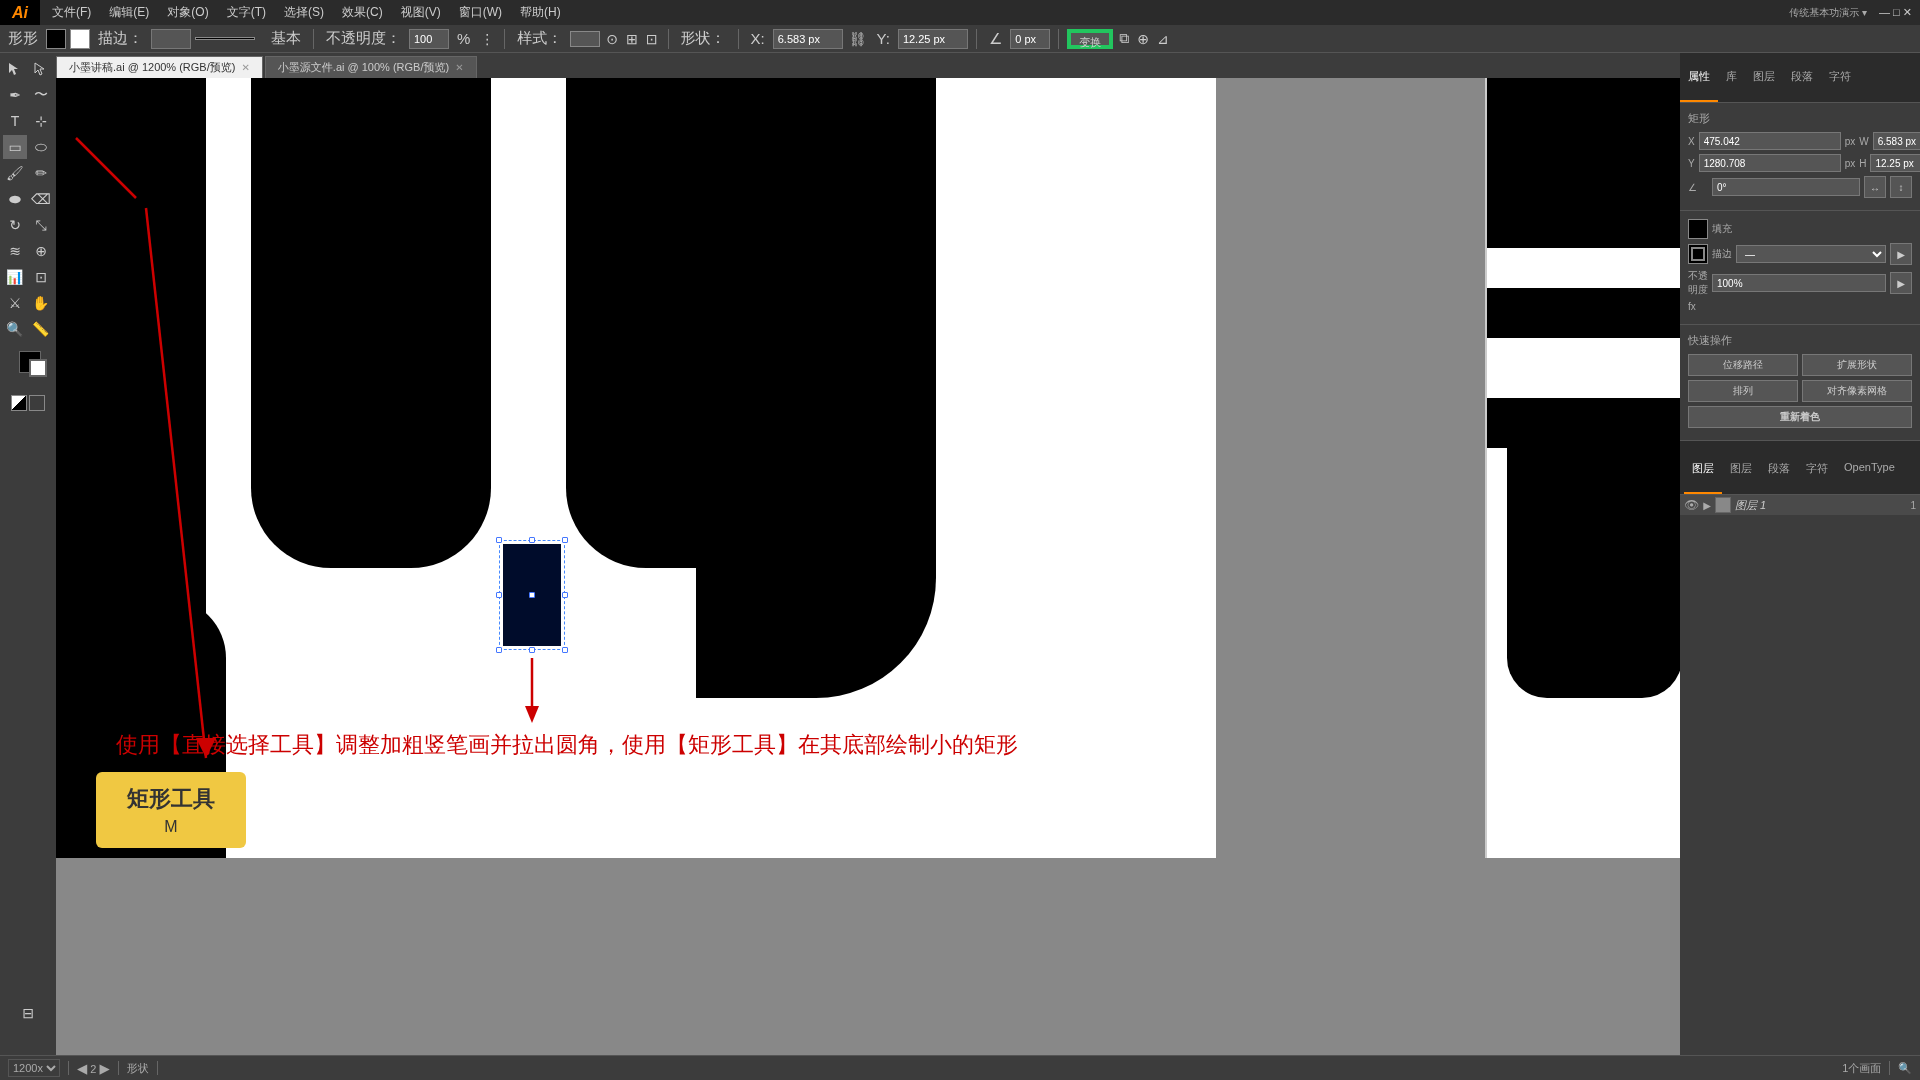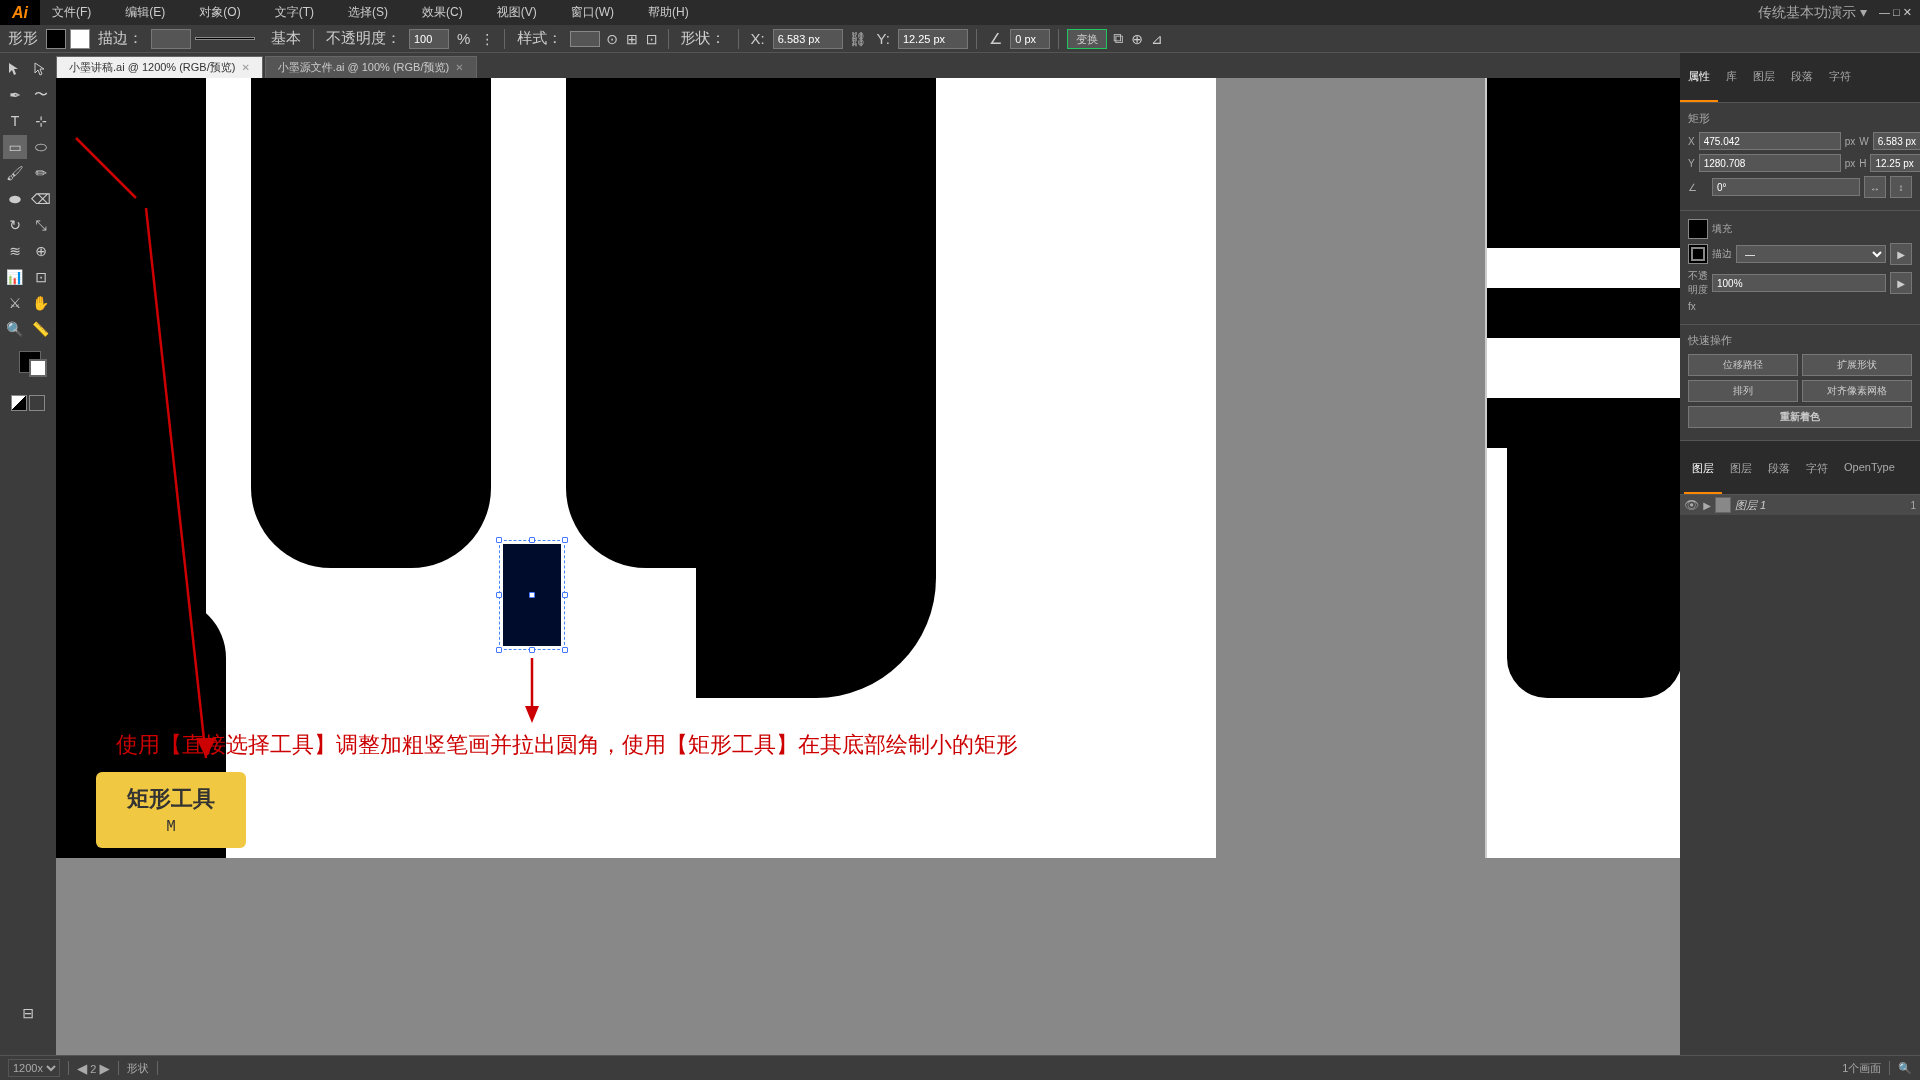--- a/index.html
+++ b/index.html
@@ -8,21 +8,21 @@
     
     #menu-bar {
       position: absolute; top: 0; left: 0; width: 1920px; height: 25px;
       background: #2b2b2b; display: flex; align-items: center;
       color: #ccc; font-size: 12px; z-index: 100;
     }
     .app-logo {
       width: 40px; height: 25px; background: #000; display: flex; align-items: center; justify-content: center;
       color: #ff8800; font-size: 16px; font-weight: bold; font-style: italic;
     }
-    .menu-items { display: flex; gap: 18px; padding-left: 4px; text-align: center; }
+    .menu-items { display: flex; gap: 2px; padding-left: 4px; text-align: center; }
     .menu-item { padding: 2px 8px; cursor: pointer; color: #ccc; font-size: 12px; }
 
     
     .top-right {
       position: absolute; top: 0; right: 0; display: flex; align-items: center;
       height: 25px; gap: 4px; padding-right: 8px; color: #ccc; font-size: 11px;
     }
 
     
     #toolbar {
@@ -36,21 +36,21 @@
     }
     .tool-swatch-white {
       width: 20px; height: 20px; background: #fff; border: 1px solid #888; cursor: pointer;
     }
     .toolbar-input {
       height: 20px; background: #555; border: 1px solid #777; color: #fff;
       font-size: 11px; padding: 0 4px; width: 60px;
     }
     .toolbar-separator { width: 1px; height: 20px; background: #666; margin: 0 4px; }
     .toolbar-btn {
-      padding: 2px 8px; background: #555; border: 1px solid #22c55e; color: #ccc;
+      padding: 2px 8px; background: #555; border: 4px solid #22c55e; color: #ccc;
       font-size: 11px; cursor: pointer; height: 20px;
     }
     .toolbar-icon { color: #ccc; font-size: 14px; cursor: pointer; padding: 0 2px; }
     .stroke-line { width: 60px; height: 3px; background: #000; border: 1px solid #888; }
     .stroke-container { display: flex; align-items: center; gap: 12px; }
 
     
     #tabs {
       position: absolute; top: 53px; left: 56px; right: 240px; height: 25px;
       background: #3c3c3c; display: flex; align-items: flex-end; z-index: 100;
@@ -117,21 +117,20 @@
       background: #3c3c3c; border-top: 1px solid #555; display: flex;
       align-items: center; padding: 0 8px; gap: 8px; z-index: 100;
     }
     .status-item { color: #aaa; font-size: 11px; }
     .status-separator { width: 1px; height: 14px; background: #666; }
 
     
     .artwork-bg {
       position: absolute; top: 0; left: 0; width: 100%; height: 100%;
       background: #f97316;
-      font-family: Liberation Mono, monospace;
     }
 
     
     .tool-label-box {
       position: absolute; bottom: 20px; left: 40px;
       background: #f0c842; border-radius: 6px;
       padding: 12px 20px; min-width: 150px; text-align: center;
     }
     .tool-label-main { font-size: 22px; font-weight: bold; color: #333; }
     .tool-label-sub { font-size: 16px; color: #333; margin-top: 4px; }
@@ -165,21 +164,21 @@
     <span class="menu-item">编辑(E)</span>
     <span class="menu-item">对象(O)</span>
     <span class="menu-item">文字(T)</span>
     <span class="menu-item">选择(S)</span>
     <span class="menu-item">效果(C)</span>
     <span class="menu-item">视图(V)</span>
     <span class="menu-item">窗口(W)</span>
     <span class="menu-item">帮助(H)</span>
   </div>
   <div class="top-right">
-    <span style="color:#aaa; font-size:14px;">传统基本功演示 ▾</span>
+    <span style="color:#aaa; font-size:10px;">传统基本功演示 ▾</span>
     <span style="color:#ccc; margin-left:8px;">— □ ✕</span>
   </div>
 </div>
 
 <div id="toolbar">
   <span class="tool-label">形形</span>
   <div class="tool-swatch" style="background:#000;"></div>
   <div class="tool-swatch-white"></div>
   <span class="tool-label">描边：</span>
   <input class="toolbar-input" value="" style="width: 40px;" readonly="">

